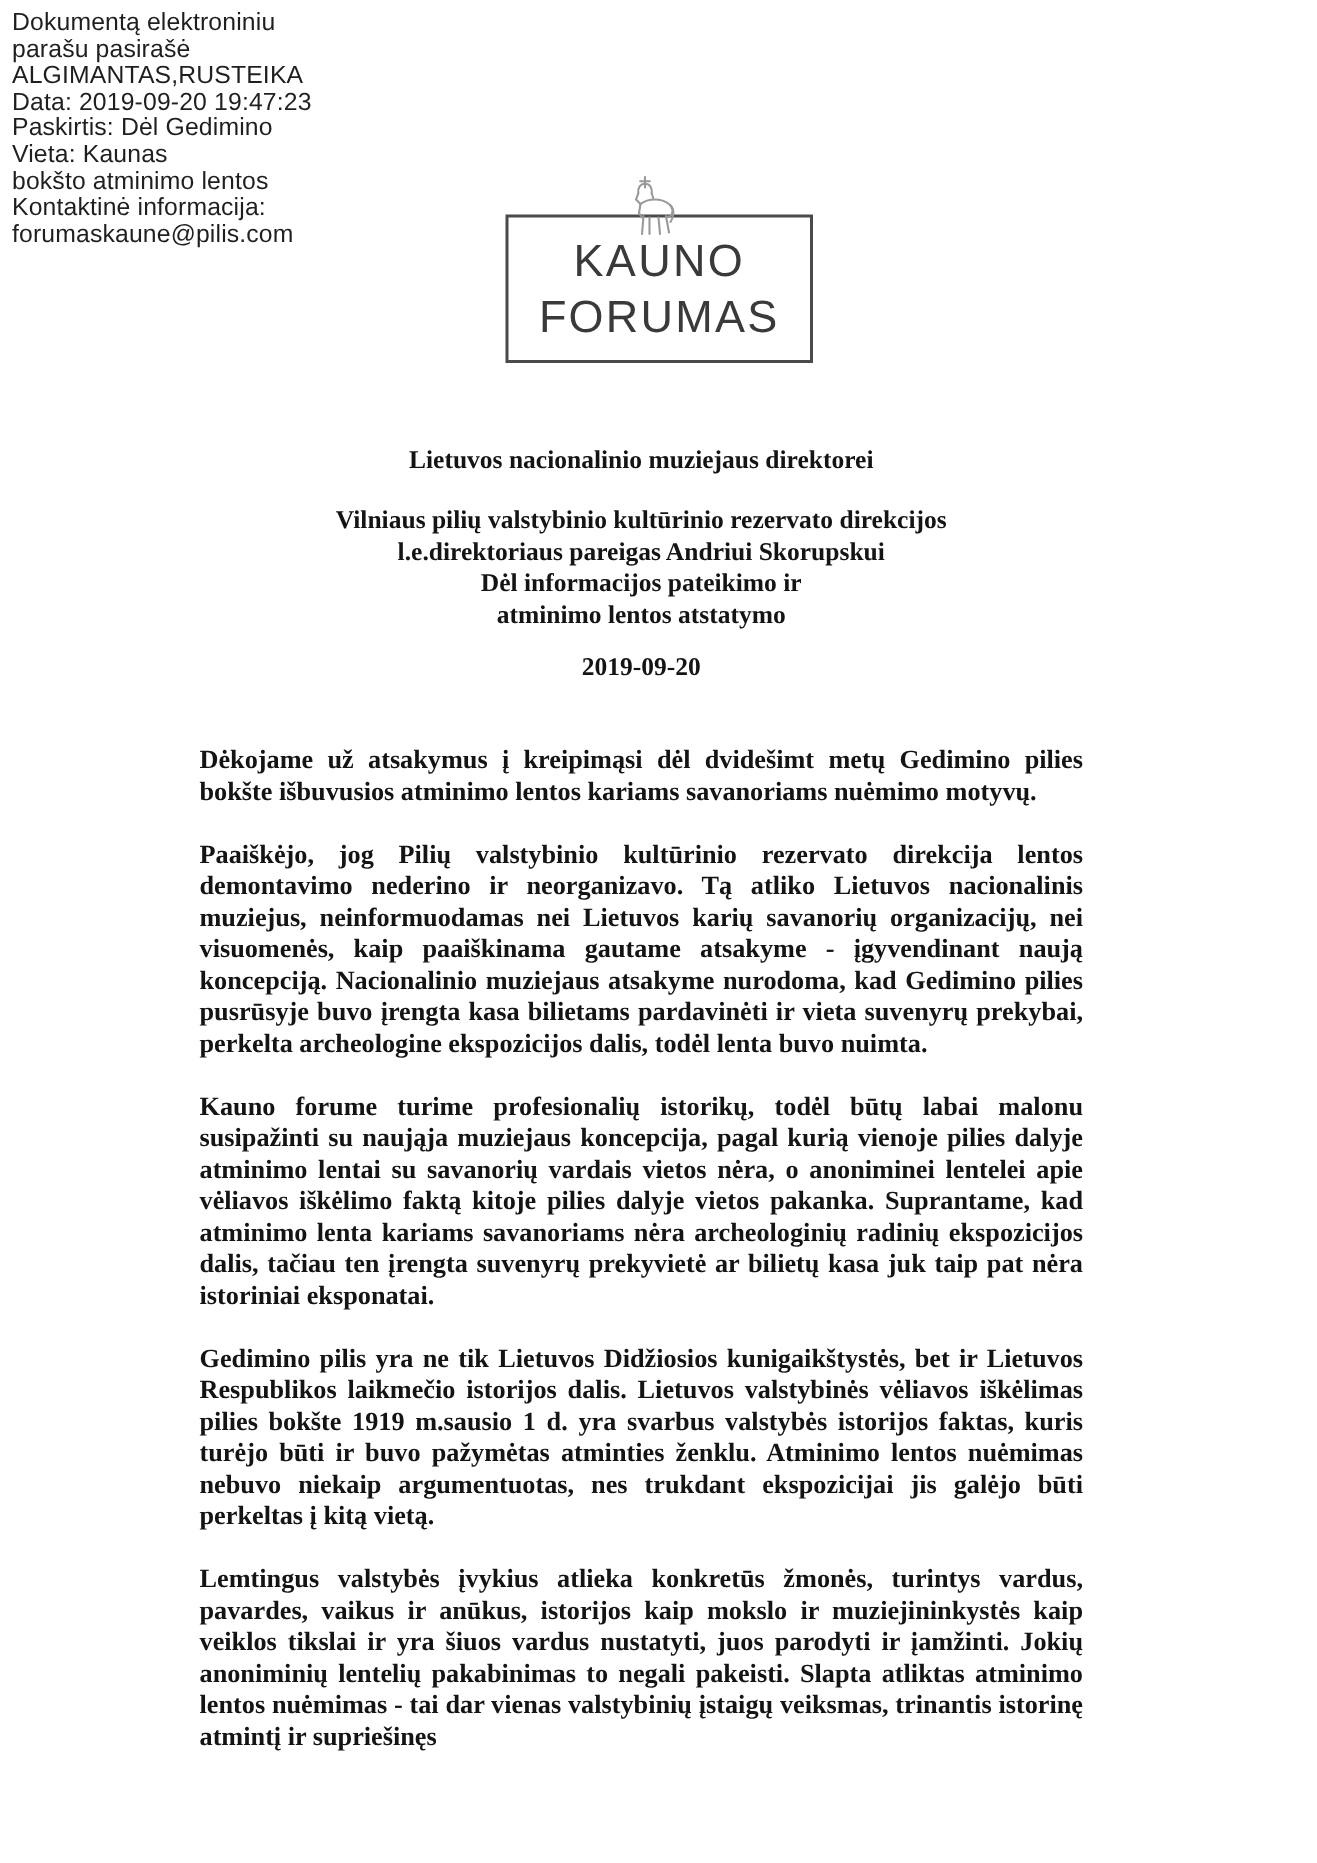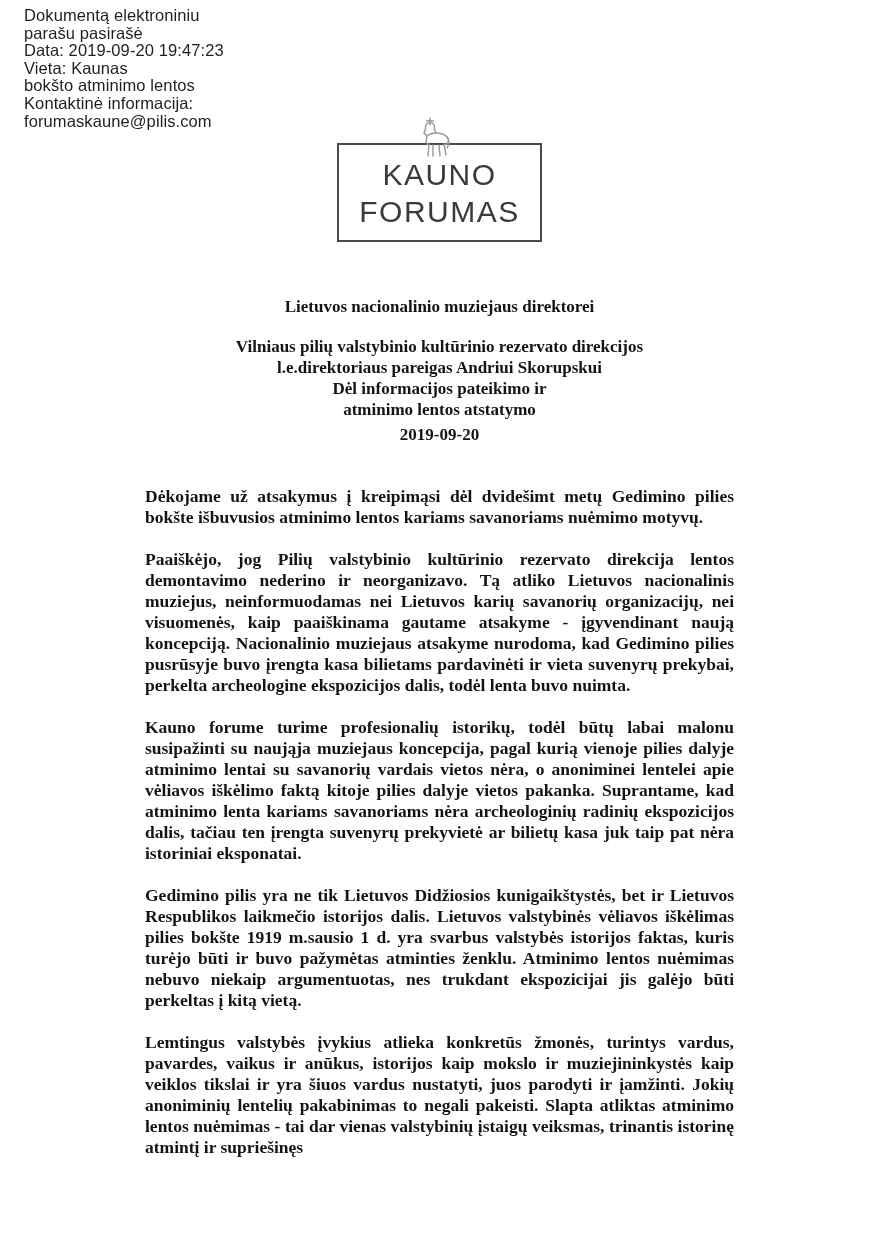--- a/index.html
+++ b/index.html
@@ -8,21 +8,21 @@
     background: #ffffff;
     position: relative;
     overflow: hidden;
     font-family: "Liberation Serif", serif;
     color: #141414;
   }
 
   
   .signature-block {
     position: absolute;
-    left: 24px; top: 7px;
+    left: 8px; top: 7px;
     width: 300px;
     font-family: "Liberation Sans", sans-serif;
     font-size: 16.5px;
     line-height: 17.6px;
     color: #1f1f1f;
     letter-spacing: 0.1px;
   }
 
   
   .logo-box {
@@ -49,44 +49,46 @@
     line-height: 37px;
     letter-spacing: 1.5px;
     color: #3a3a3a;
     text-align: right;
     font-weight: 400;
   }
 
   
   .letter {
     position: absolute;
-    left: 145px; top: 296px;
+    left: 133px; top: 296px;
     width: 589px;
   }
   .heading-group { text-align: center; font-weight: bold; font-size: 17px; line-height: 21px; }
   .recipient-1 { margin-bottom: 19px; }
   .recipient-2 { }
-  .subject     { margin-bottom: 4px; }
+  .subject     { margin-bottom: 14px; }
   .date-line   { margin-bottom: 41px; font-family: Liberation Serif, serif; }
 
   .body-paragraphs { font-size: 17.5px; line-height: 21px; }
   .body-paragraphs p {
     margin: 0 0 21px 0;
     text-align: justify;
     text-justify: inter-word;
     font-weight: bold;
   }
 </style>
 </head>
 <body>
 
 <div class="signature-block">
   <div>Dokumentą elektroniniu</div>
   <div>parašu pasirašė</div>
+  <div>ALGIMANTAS,RUSTEIKA</div>
   <div>Data: 2019-09-20 19:47:23</div>
+  <div>Paskirtis: Dėl Gedimino</div>
   <div>Vieta: Kaunas</div>
   <div>bokšto atminimo lentos</div>
   <div>Kontaktinė informacija:</div>
   <div>forumaskaune@pilis.com</div>
 </div>
 
 <div class="logo-box">
   <span class="logo-bull">
     <svg width="40" height="44" viewBox="0 0 40 44" aria-hidden="true">
       <g fill="none" stroke="#999999" stroke-width="1.4" stroke-linecap="round">

